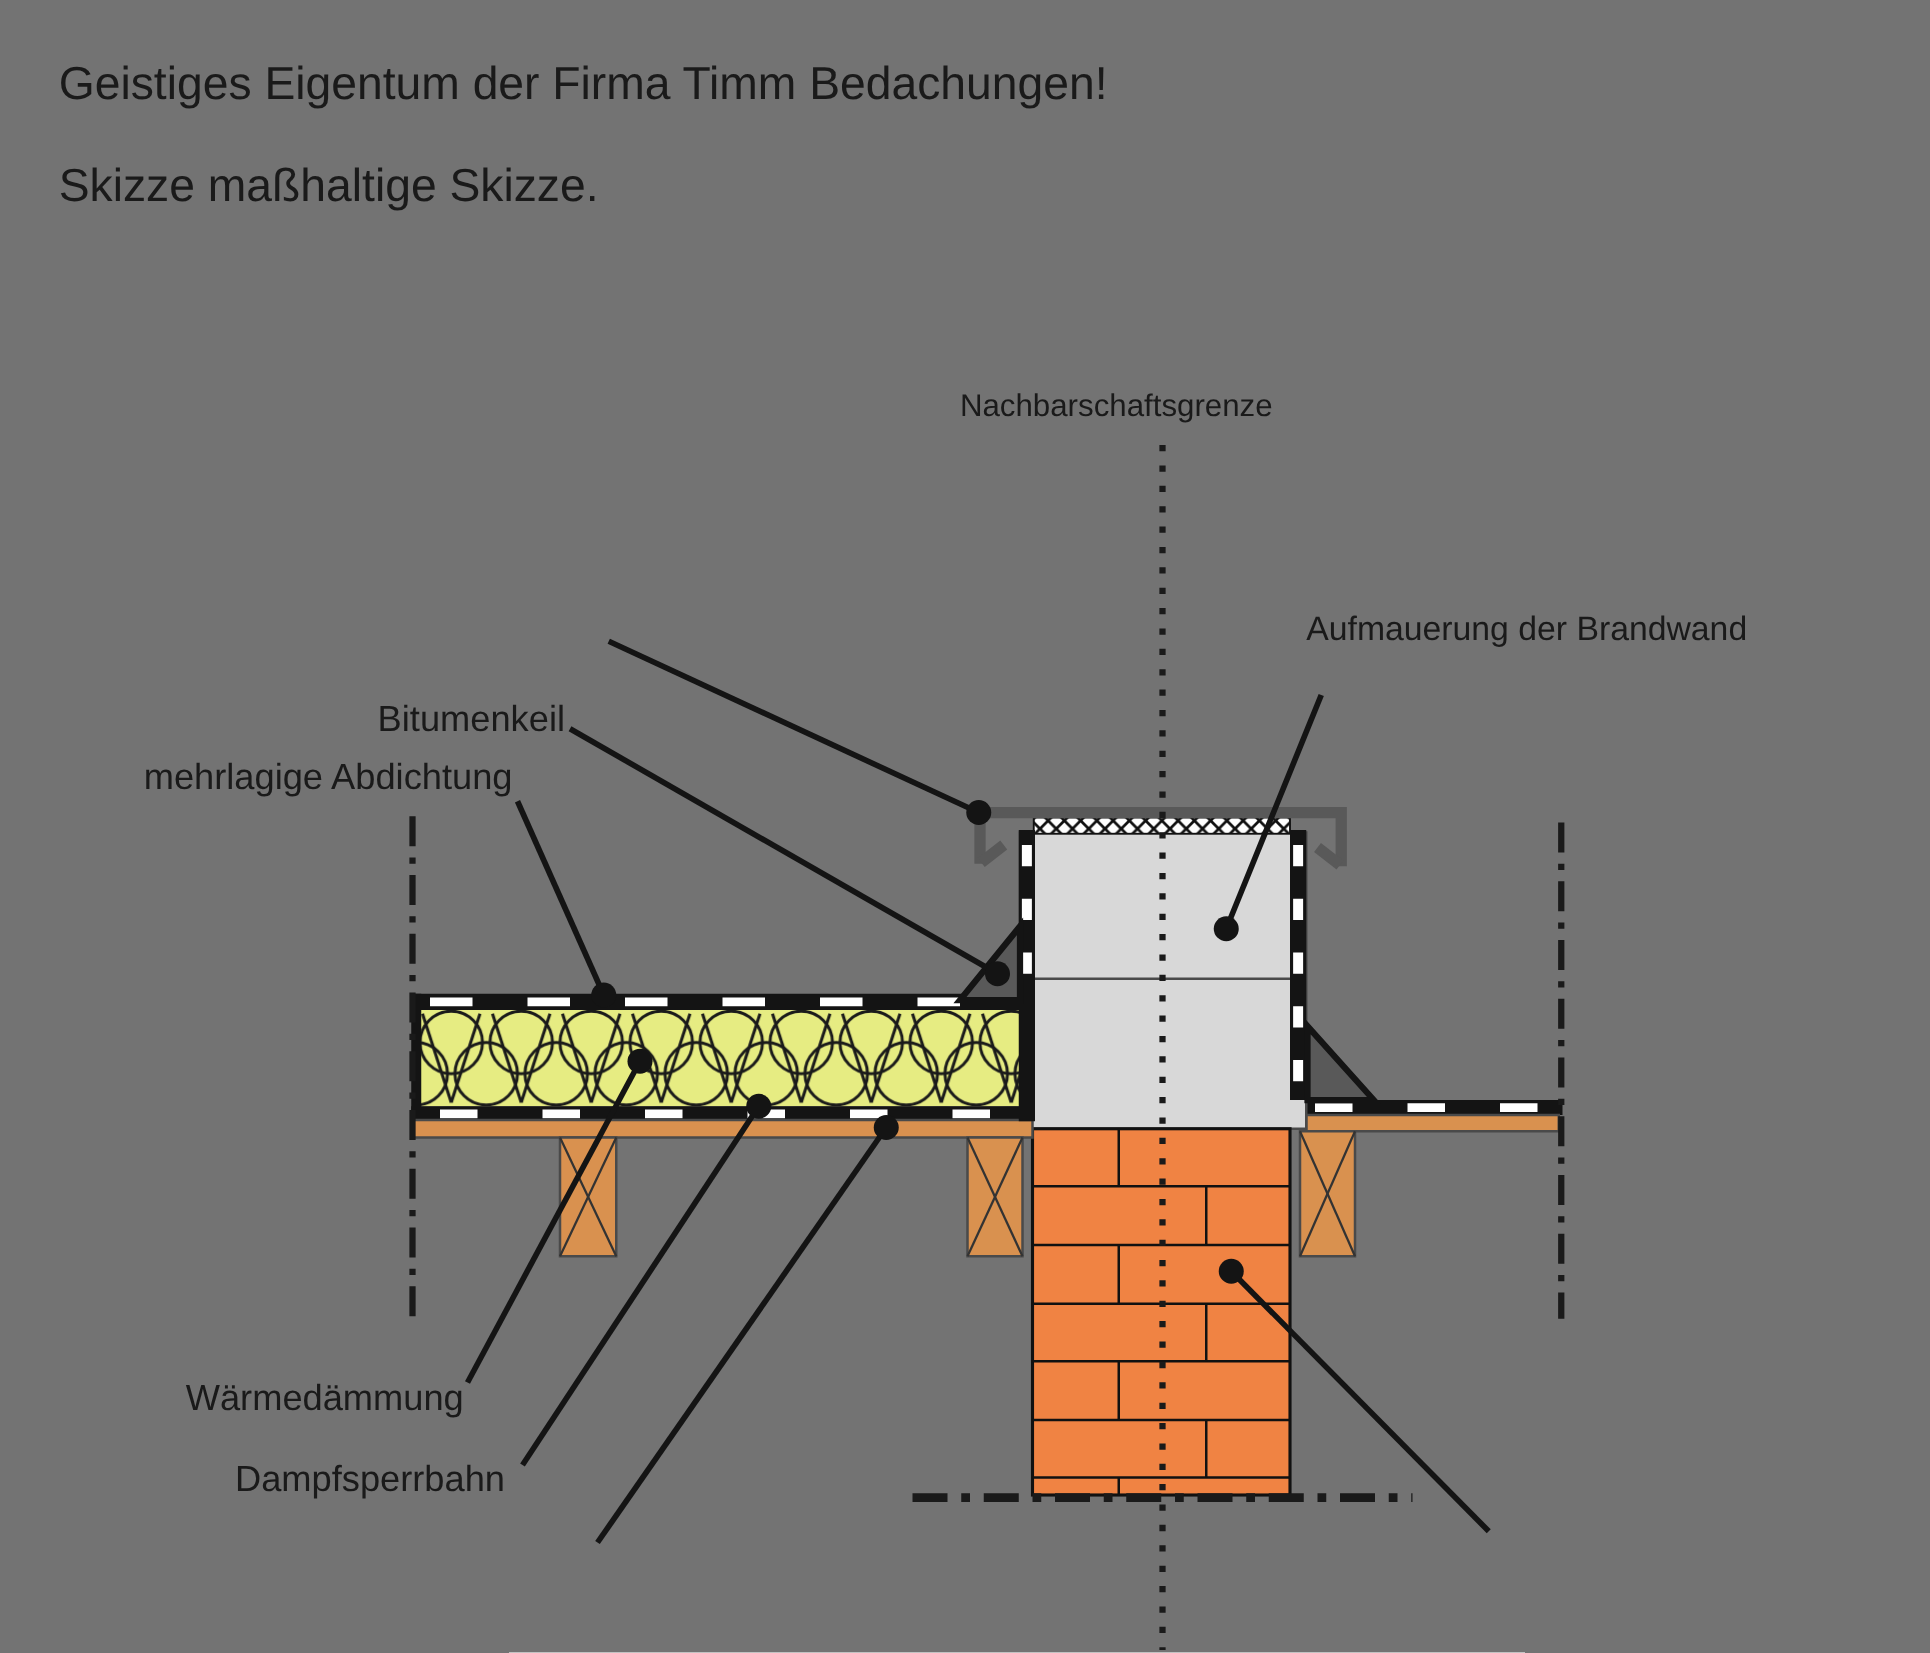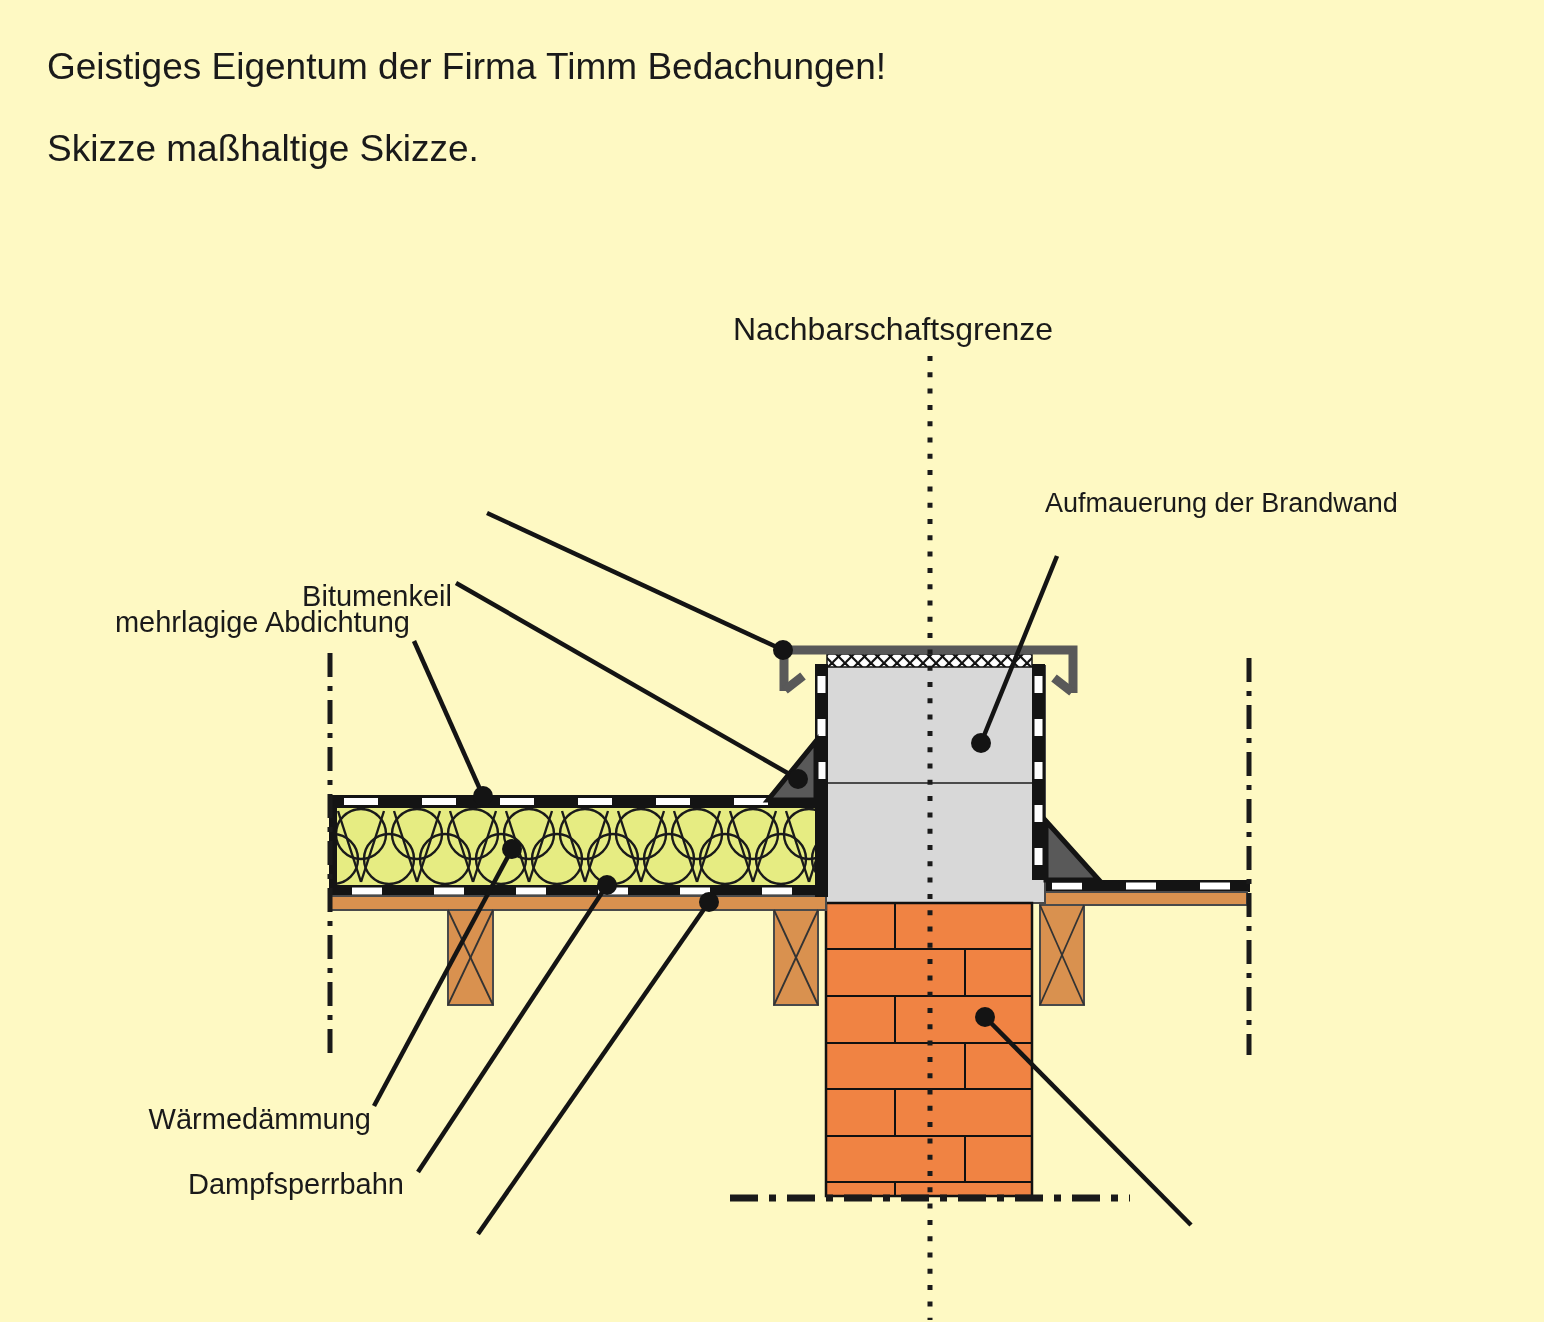--- a/index.html
+++ b/index.html
@@ -1,23 +1,23 @@
 <!DOCTYPE html>
 <html><head>
 <meta charset="utf-8">
 <style>
   html,body{margin:0;padding:0;background:#ffffff;}
   .canvas{
-    position:relative;width:1544px;height:1322px;background:#fef9c3;
+    position:relative;width:1544px;height:1322px;background:#737373;
     font-family:"Liberation Sans",sans-serif;overflow:hidden;
   }
   .drawing{position:absolute;left:0;top:0;}
   .txt{position:absolute;color:#1a1a1a;white-space:nowrap;line-height:1.15;}
   .hdr{font-size:37px;}
-  .title{font-size:32px;transform:translateX(-50%);}
+  .title{font-size:25px;transform:translateX(-50%);}
   .lbl{font-size:29px;}
   .lbl2{font-size:27px;line-height:34px;}
 </style>
 </head>
 <body>
 
 <div class="canvas">
 
   <svg class="drawing" width="1544" height="1322" viewBox="0 0 1544 1322">
     <defs>
@@ -163,21 +163,21 @@
       <circle cx="981" cy="743" r="10"></circle>
       <circle cx="985" cy="1017" r="10"></circle>
     </g>
   </svg>
 
   <div class="txt hdr" style="left:47px;top:46px">Geistiges Eigentum der Firma Timm Bedachungen!</div>
   <div class="txt hdr" style="left:47px;top:128px">Skizze maßhaltige Skizze.</div>
 
   <div class="txt title" style="left:893px;top:311px">Nachbarschaftsgrenze</div>
 
-  <div class="txt lbl" style="right:1092px;top:580px">Bitumenkeil</div>
+  <div class="txt lbl" style="right:1092px;top:560px">Bitumenkeil</div>
   <div class="txt lbl" style="right:1134px;top:606px">mehrlagige Abdichtung</div>
 
   <div class="txt lbl2" style="left:1045px;top:486px">
     <div>Aufmauerung der Brandwand</div>
   </div>
 
   <div class="txt lbl" style="right:1173px;top:1103px">Wärmedämmung</div>
   <div class="txt lbl" style="right:1140px;top:1168px">Dampfsperrbahn</div>
 </div>
 

